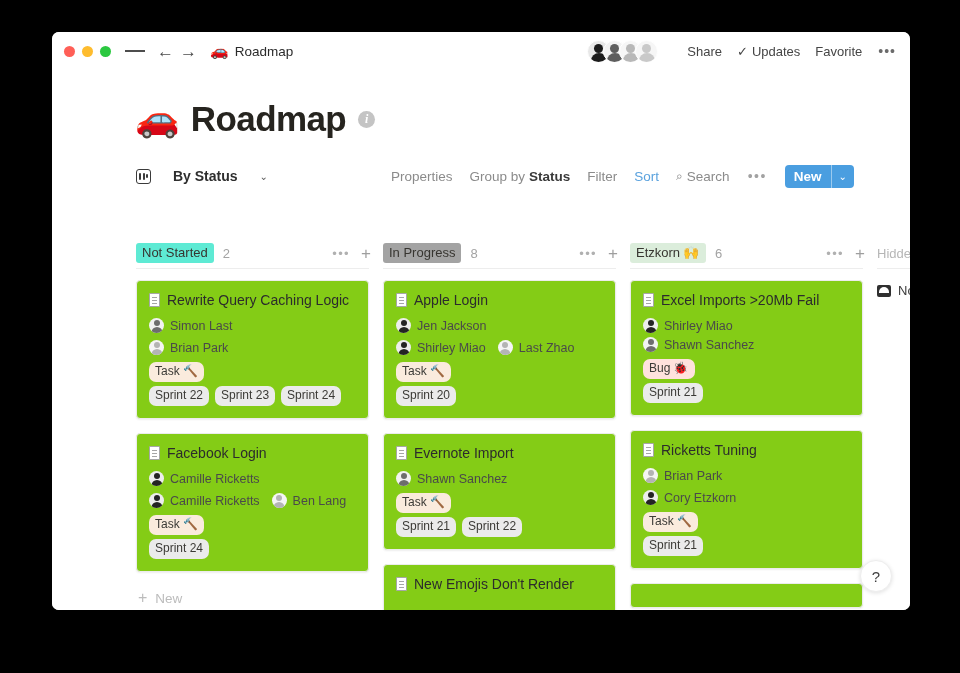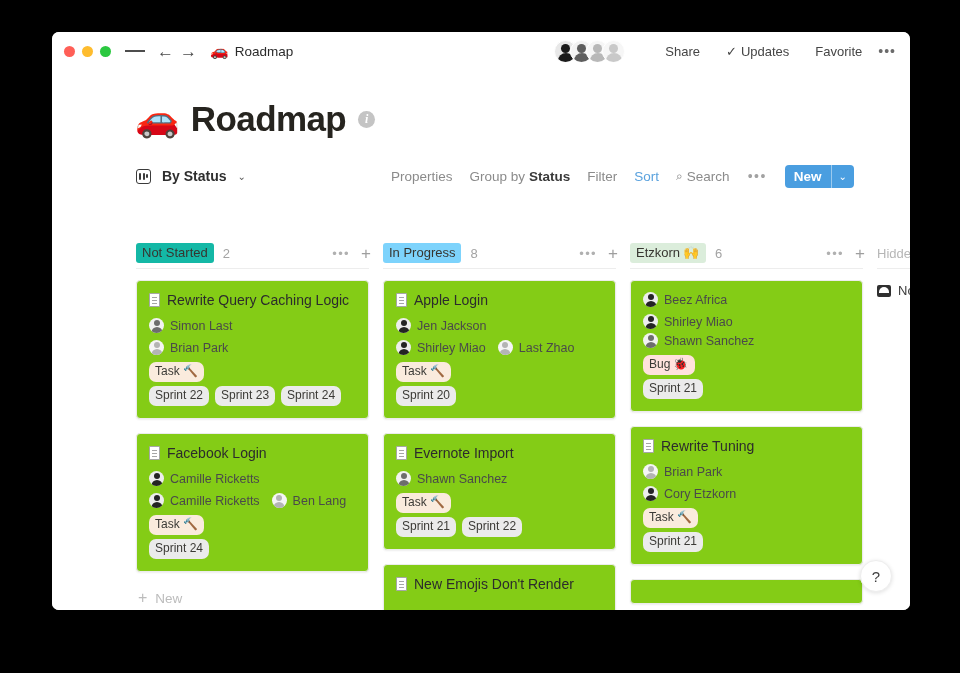--- a/index.html
+++ b/index.html
@@ -74,21 +74,21 @@
   .avatar.a1 { background: #e8e8e8; }
   .avatar.a1 .head, .avatar.a1 .body { background: #1b1b1b; }
   .avatar.a2 { background: #f2f2f2; }
   .avatar.a2 .head, .avatar.a2 .body { background: #5e5e5e; }
   .avatar.a3 { background: #f6f6f6; }
   .avatar.a3 .head, .avatar.a3 .body { background: #b8b8b8; }
   .avatar.a4 { background: #f6f6f6; }
   .avatar.a4 .head, .avatar.a4 .body { background: #c9c9c9; }
 
   .tb-action {
-    font-size: 13px; color: #454545; margin-left: 26px;
+    font-size: 13px; color: #454545; margin-left: 15px;
     display: flex; align-items: center; gap: 4px; white-space: nowrap;
   }
   .check-glyph { font-size: 13px; color: #454545; }
   .tb-dots { margin-left: 16px; color: #6b6b6b; font-size: 14px; letter-spacing: 1px; line-height: 1; }
 
   
   #page {
     position: relative;
     height: 540px;
     background: #ffffff;
@@ -112,21 +112,21 @@
   }
 
   
   #viewbar {
     position: relative;
     margin-top: 23px;
     padding-left: 84px; padding-right: 56px;
     height: 28px;
     display: flex; align-items: center;
   }
-  #view-name { display: flex; align-items: center; gap: 11px; }
+  #view-name { display: flex; align-items: center; gap: 22px; }
   .board-icon {
     width: 15px; height: 15px;
     border: 1.6px solid #3b3b3b; border-radius: 3px;
     display: flex; align-items: center; justify-content: center; gap: 1.5px;
     padding: 2px 2px;
   }
   .board-icon i { display: block; width: 2.6px; background: #3b3b3b; border-radius: 1px; }
   .board-icon i.b1 { height: 7px; }
   .board-icon i.b2 { height: 7px; }
   .board-icon i.b3 { height: 4px; }
@@ -362,21 +362,21 @@
           <span class="lbl">New</span>
           <span class="sep"></span>
           <span class="cv">⌄</span>
         </div>
       </div>
     </div>
 
     <div id="board">
         <div class="column">
           <div class="col-head">
-            <span class="col-tag" style="background: #14b8a6;">Not Started</span>
+            <span class="col-tag" style="background: #5eead4;">Not Started</span>
             <span class="col-count">2</span>
             <span class="col-head-actions">
               <span class="col-dots">•••</span>
               <span class="col-plus">+</span>
             </span>
           </div>
           <div class="col-rule"></div>
           <div class="col-body">
             <div class="card">
               <div class="card-title">
@@ -448,21 +448,21 @@
               </div>
             </div>
             <div class="add-new">
               <span class="plusglyph">+</span>
               <span>New</span>
             </div>
           </div>
         </div>
         <div class="column">
           <div class="col-head">
-            <span class="col-tag" style="background: #7dd3fc;">In Progress</span>
+            <span class="col-tag" style="background: #a3a3a3;">In Progress</span>
             <span class="col-count">8</span>
             <span class="col-head-actions">
               <span class="col-dots">•••</span>
               <span class="col-plus">+</span>
             </span>
           </div>
           <div class="col-rule"></div>
           <div class="col-body">
             <div class="card">
               <div class="card-title">
@@ -536,28 +536,23 @@
             <span class="col-tag" style="background: rgb(219, 237, 219);">Etzkorn 🙌</span>
             <span class="col-count">6</span>
             <span class="col-head-actions">
               <span class="col-dots">•••</span>
               <span class="col-plus">+</span>
             </span>
           </div>
           <div class="col-rule"></div>
           <div class="col-body">
             <div class="card">
-              <div class="person-row">
-                <span class="person">
-                  <span class="pavatar dark">
-                    <i class="ph"></i>
-                    <i class="pb"></i>
-                  </span>
-                  <span class="person-name">Beez Africa</span>
-                </span>
+              <div class="card-title">
+                <span class="page-icon"></span>
+                <span>Excel Imports &gt;20Mb Fail</span>
               </div>
               <div class="person-row">
                 <span class="person">
                   <span class="pavatar dark">
                     <i class="ph"></i>
                     <i class="pb"></i>
                   </span>
                   <span class="person-name">Shirley Miao</span>
                 </span>
                 <span class="person">
@@ -571,21 +566,21 @@
               <div class="tag-row">
                 <span class="tag" style="background: rgb(255, 226, 221);">Bug 🐞</span>
               </div>
               <div class="tag-row">
                 <span class="tag" style="background: rgb(235, 235, 235);">Sprint 21</span>
               </div>
             </div>
             <div class="card">
               <div class="card-title">
                 <span class="page-icon"></span>
-                <span>Rewrite Tuning</span>
+                <span>Ricketts Tuning</span>
               </div>
               <div class="person-row">
                 <span class="person">
                   <span class="pavatar light">
                     <i class="ph"></i>
                     <i class="pb"></i>
                   </span>
                   <span class="person-name">Brian Park</span>
                 </span>
               </div>

